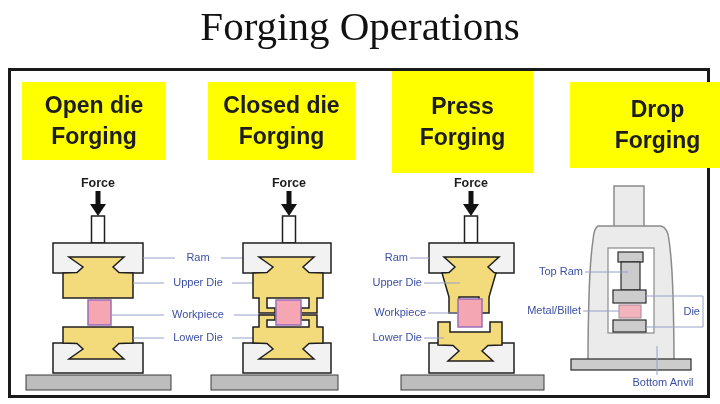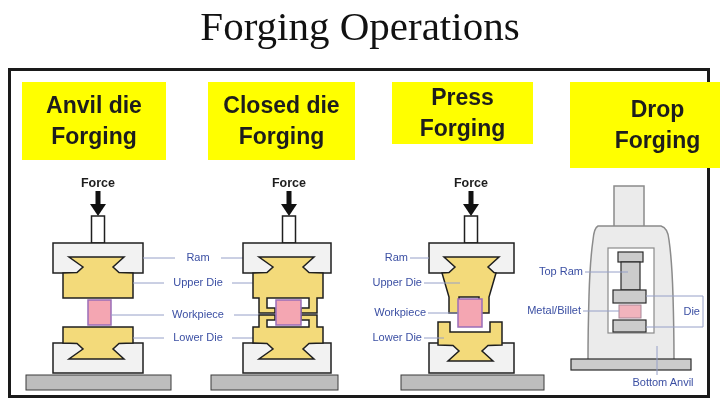--- a/index.html
+++ b/index.html
@@ -7,21 +7,21 @@
   .page{position:relative;width:720px;height:404px;background:#fff;overflow:hidden;}
   .main-title{position:absolute;top:2px;left:0;width:100%;text-align:center;
     font-family:"Liberation Serif","DejaVu Serif",serif;font-size:41px;color:#111;}
   .board{position:absolute;left:8px;top:68px;width:702px;height:330px;
     border:3px solid #1a1a1a;background:#fff;box-sizing:border-box;}
   .hdr{position:absolute;background:#ffff00;display:flex;flex-direction:column;
     align-items:center;justify-content:center;font-size:23px;font-weight:600;
     color:#1d1d1d;line-height:1.35;text-align:center;}
   .hdr-1{left:11px;top:11px;width:144px;height:78px;}
   .hdr-2{left:197px;top:11px;width:147px;height:78px;align-items:center;}
-  .hdr-3{left:381px;top:11px;width:141px;height:62px;}
+  .hdr-3{left:381px;top:0;width:141px;height:102px;}
   .hdr-4{left:559px;top:11px;width:135px;height:86px;padding-left:20px;}
   svg.diagrams{position:absolute;left:1px;top:95px;}
   .steel{fill:#f2f2f2;stroke:#1f1f1f;stroke-width:1.5;}
   .die{fill:#f3da7a;stroke:#1f1f1f;stroke-width:1.5;}
   .wp{fill:#f4a6b2;stroke:#9a6db8;stroke-width:1.5;}
   .ground{fill:#bdbdbd;stroke:#3a3a3a;stroke-width:1;}
   .rod{fill:#ffffff;stroke:#1f1f1f;stroke-width:1.5;}
   .arrow{fill:#111;}
   .frame{fill:#ebebeb;stroke:#8b8b8b;stroke-width:1.5;}
   .win{fill:#ffffff;stroke:#8b8b8b;stroke-width:1.2;}
@@ -33,21 +33,21 @@
 </style>
 </head>
 <body>
 
 <div class="page">
   <div class="main-title">Forging Operations</div>
 
   <div class="board">
 
     <div class="hdr hdr-1">
-      <span>Anvil die</span>
+      <span>Open die</span>
       <span>Forging</span>
     </div>
     <div class="hdr hdr-2">
       <span>Closed die</span>
       <span>Forging</span>
     </div>
     <div class="hdr hdr-3">
       <span>Press</span>
       <span>Forging</span>
     </div>

